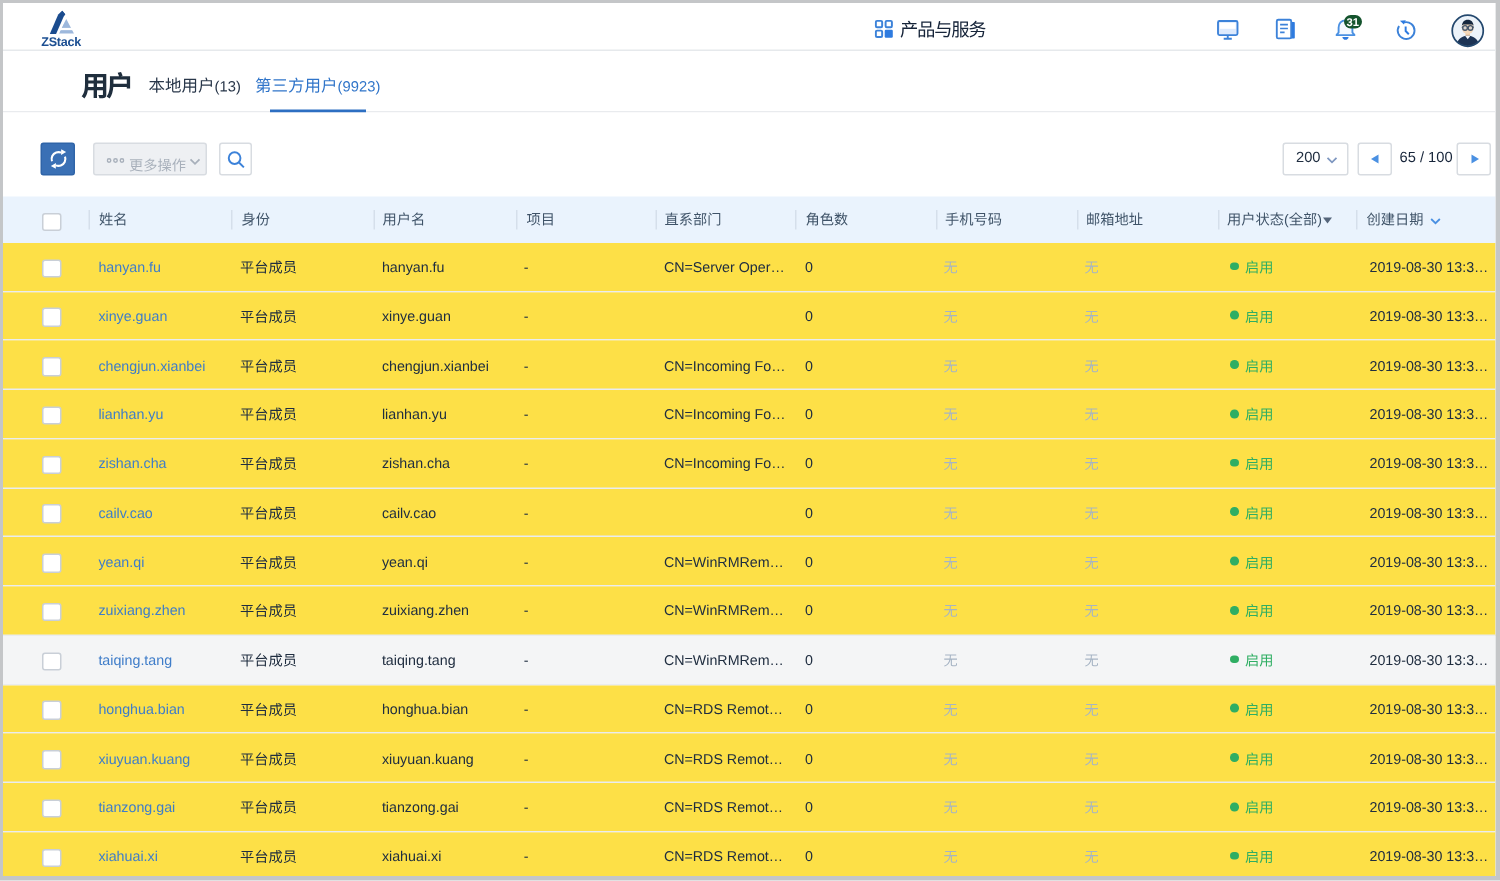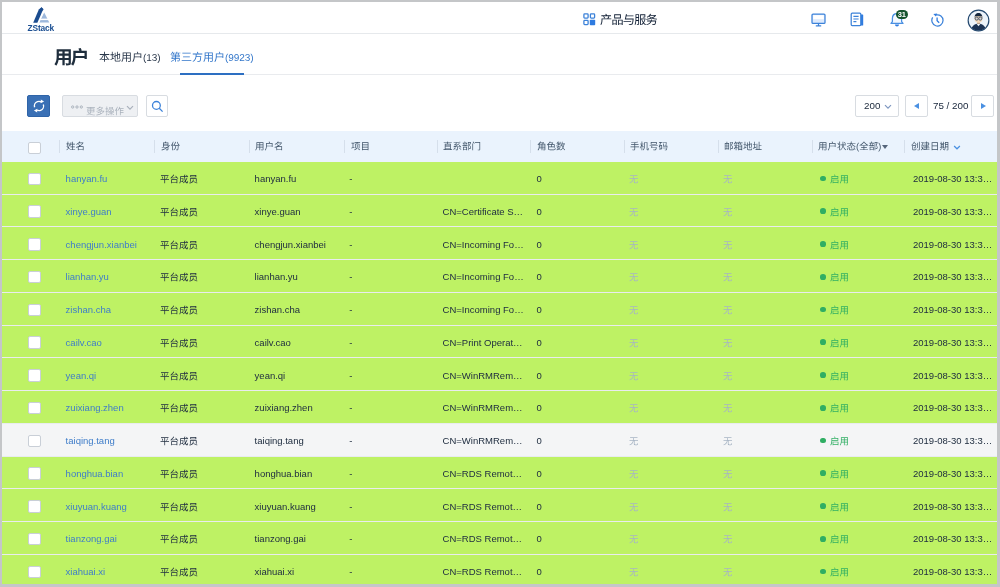--- a/index.html
+++ b/index.html
@@ -8,21 +8,21 @@
 svg.ct{display:inline-block}
 .blk svg.ct{display:block}
 .cell svg.ct{position:relative;top:0.6px}
 .topbar{position:absolute;left:0;top:0;width:995px;height:32px;background:#fff;border-bottom:1px solid #e6e9ec}
 .titlebar{position:absolute;left:0;top:32px;width:995px;height:41px;background:#fff;border-bottom:1px solid #e9ebee}
 .toolbar{position:absolute;left:0;top:73px;width:995px;height:56px;background:#fff}
 .btn{position:absolute;top:20px;height:22px;border-radius:2px}
 .tbl{position:absolute;left:0;top:129.3px;width:995px}
 .thead{position:absolute;left:0;top:0;width:995px;height:30.7px;background:#eaf3fd}
 .thead .sep{position:absolute;top:9px;width:1px;height:13px;background:#d5dfeb}
-.row{position:absolute;left:0;width:995px;height:32.75px;border-bottom:1px solid #e9ecef;background:#bef264}
+.row{position:absolute;left:0;width:995px;height:32.75px;border-bottom:1px solid #e9ecef;background:#fde047}
 .row.hov{background:#f4f5f6}
 .cell{position:absolute;top:1.2px;height:32.75px;line-height:32.75px;font-size:9.5px;color:#202e40;white-space:nowrap}
 .link{color:#3f7dc9}
 .cb{position:absolute;left:26px;width:12.5px;height:12.5px;border:1.2px solid #c9cfd7;border-radius:2px;background:#fff}
 </style></head>
 <body>
 <svg width="0" height="0" style="position:absolute">
     <defs>
       <path id="gr4ea7" d="M263 612C296 567 333 506 348 466L416 497C400 536 361 596 328 639ZM689 634C671 583 636 511 607 464H124V327C124 221 115 73 35 -36C52 -45 85 -72 97 -87C185 31 202 206 202 325V390H928V464H683C711 506 743 559 770 606ZM425 821C448 791 472 752 486 720H110V648H902V720H572L575 721C561 755 530 805 500 841Z"></path>
       <path id="gr54c1" d="M302 726H701V536H302ZM229 797V464H778V797ZM83 357V-80H155V-26H364V-71H439V357ZM155 47V286H364V47ZM549 357V-80H621V-26H849V-74H925V357ZM621 47V286H849V47Z"></path>
@@ -234,21 +234,21 @@
       </div>
       <div class="btn" style="left:853px;width:44px;background:#fff;border:1px solid #d8dce1">
 <span style="position:absolute;left:8px;top:0;line-height:20px;font-size:9.8px;color:#202e40">200</span>
 <svg style="position:absolute;left:28px;top:8px" width="8" height="6" viewBox="0 0 8 6">
           <path d="M1 1.2 L4 4.2 L7 1.2" stroke="#7e97c0" stroke-width="1.2" fill="none"></path>
         </svg>
 </div>
       <div class="btn" style="left:903px;width:23px;background:#fff;border:1px solid #d8dce1">
 <div style="position:absolute;left:8px;top:6.5px;width:0;height:0;border-top:3.5px solid transparent;border-bottom:3.5px solid transparent;border-right:5px solid #4a90e2"></div>
 </div>
-      <span class="abs" style="left:931px;top:20px;line-height:22px;font-size:9.8px;color:#17253a">75 / 200</span>
+      <span class="abs" style="left:931px;top:20px;line-height:22px;font-size:9.8px;color:#17253a">65 / 100</span>
       <div class="btn" style="left:969px;width:23px;background:#fff;border:1px solid #d8dce1">
 <div style="position:absolute;left:9px;top:6.5px;width:0;height:0;border-top:3.5px solid transparent;border-bottom:3.5px solid transparent;border-left:5px solid #4a90e2"></div>
 </div>
     </div>
     <div class="tbl">
       <div class="thead">
         <div class="sep" style="left:57px"></div>
         <div class="sep" style="left:152px"></div>
         <div class="sep" style="left:246.5px"></div>
         <div class="sep" style="left:342px"></div>
@@ -372,20 +372,21 @@
         <div class="cell" style="left:157.8px"><svg class="ct" width="38.0" height="11.9" style="vertical-align:-3.28px">
             <g fill="#202e40" transform="translate(0.00,8.60) scale(0.009500,-0.009500)">
               <use href="#gr5e73" x="0"></use>
               <use href="#gr53f0" x="1000"></use>
               <use href="#gr6210" x="2000"></use>
               <use href="#gr5458" x="3000"></use>
             </g>
           </svg></div>
         <div class="cell" style="left:252.6px">hanyan.fu</div>
         <div class="cell" style="left:347.2px">-</div>
+        <div class="cell" style="left:440.6px">CN=Server Oper…</div>
         <div class="cell" style="left:534.6px">0</div>
         <div class="cell" style="left:626.6px"><svg class="ct" width="9.5" height="11.9" style="vertical-align:-3.28px">
             <g fill="#a6b4c4" transform="translate(0.00,8.60) scale(0.009500,-0.009500)">
               <use href="#gr65e0" x="0"></use>
             </g>
           </svg></div>
         <div class="cell" style="left:720.6px"><svg class="ct" width="9.5" height="11.9" style="vertical-align:-3.28px">
             <g fill="#a6b4c4" transform="translate(0.00,8.60) scale(0.009500,-0.009500)">
               <use href="#gr65e0" x="0"></use>
             </g>
@@ -404,21 +405,20 @@
         <div class="cell" style="left:157.8px"><svg class="ct" width="38.0" height="11.9" style="vertical-align:-3.28px">
             <g fill="#202e40" transform="translate(0.00,8.60) scale(0.009500,-0.009500)">
               <use href="#gr5e73" x="0"></use>
               <use href="#gr53f0" x="1000"></use>
               <use href="#gr6210" x="2000"></use>
               <use href="#gr5458" x="3000"></use>
             </g>
           </svg></div>
         <div class="cell" style="left:252.6px">xinye.guan</div>
         <div class="cell" style="left:347.2px">-</div>
-        <div class="cell" style="left:440.6px">CN=Certificate S…</div>
         <div class="cell" style="left:534.6px">0</div>
         <div class="cell" style="left:626.6px"><svg class="ct" width="9.5" height="11.9" style="vertical-align:-3.28px">
             <g fill="#a6b4c4" transform="translate(0.00,8.60) scale(0.009500,-0.009500)">
               <use href="#gr65e0" x="0"></use>
             </g>
           </svg></div>
         <div class="cell" style="left:720.6px"><svg class="ct" width="9.5" height="11.9" style="vertical-align:-3.28px">
             <g fill="#a6b4c4" transform="translate(0.00,8.60) scale(0.009500,-0.009500)">
               <use href="#gr65e0" x="0"></use>
             </g>
@@ -536,21 +536,20 @@
         <div class="cell" style="left:157.8px"><svg class="ct" width="38.0" height="11.9" style="vertical-align:-3.28px">
             <g fill="#202e40" transform="translate(0.00,8.60) scale(0.009500,-0.009500)">
               <use href="#gr5e73" x="0"></use>
               <use href="#gr53f0" x="1000"></use>
               <use href="#gr6210" x="2000"></use>
               <use href="#gr5458" x="3000"></use>
             </g>
           </svg></div>
         <div class="cell" style="left:252.6px">cailv.cao</div>
         <div class="cell" style="left:347.2px">-</div>
-        <div class="cell" style="left:440.6px">CN=Print Operat…</div>
         <div class="cell" style="left:534.6px">0</div>
         <div class="cell" style="left:626.6px"><svg class="ct" width="9.5" height="11.9" style="vertical-align:-3.28px">
             <g fill="#a6b4c4" transform="translate(0.00,8.60) scale(0.009500,-0.009500)">
               <use href="#gr65e0" x="0"></use>
             </g>
           </svg></div>
         <div class="cell" style="left:720.6px"><svg class="ct" width="9.5" height="11.9" style="vertical-align:-3.28px">
             <g fill="#a6b4c4" transform="translate(0.00,8.60) scale(0.009500,-0.009500)">
               <use href="#gr65e0" x="0"></use>
             </g>

